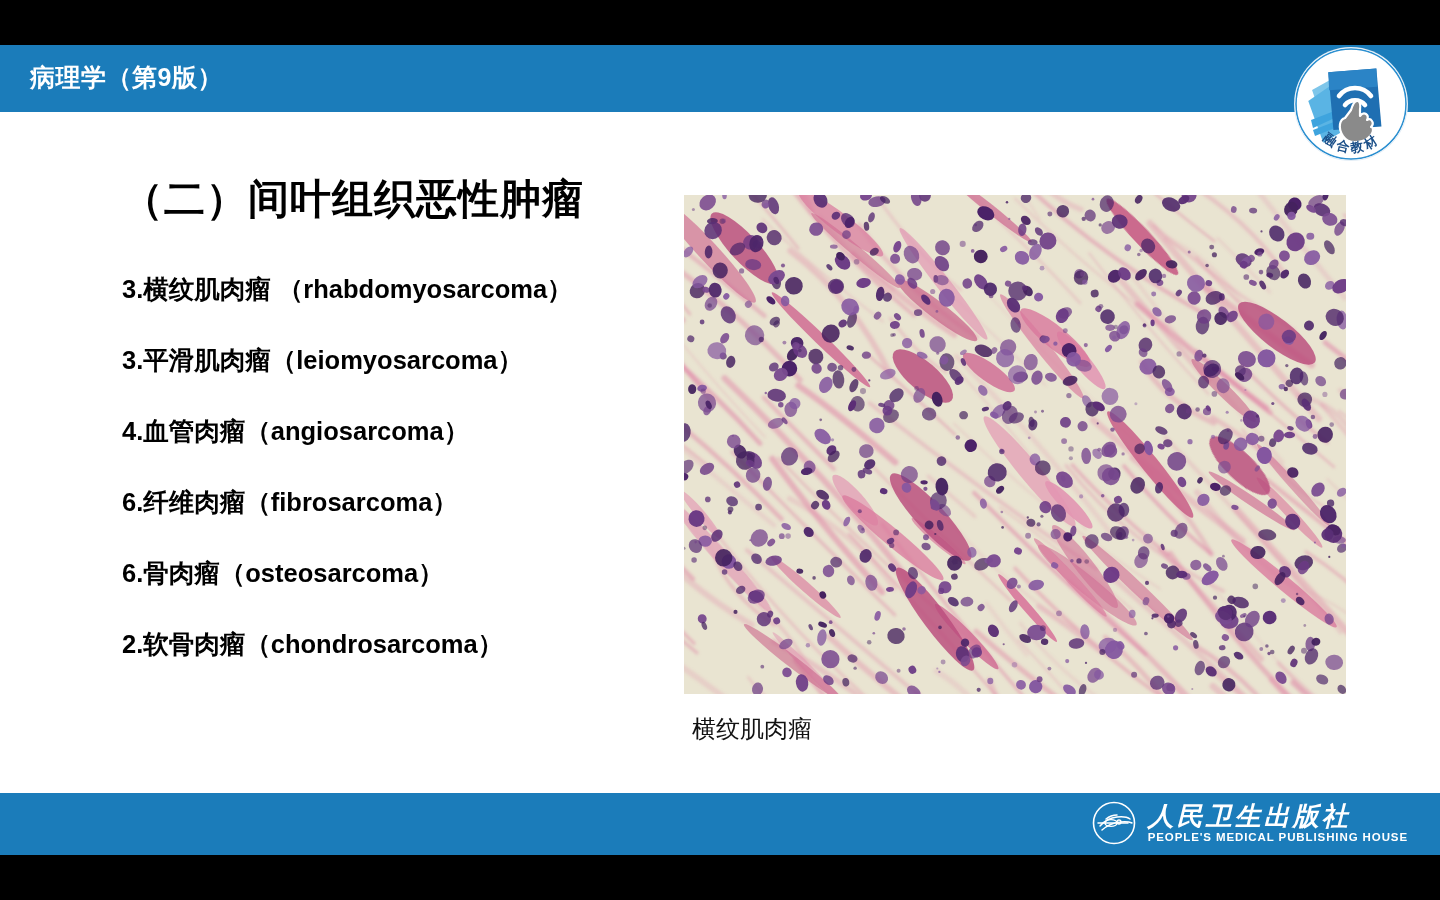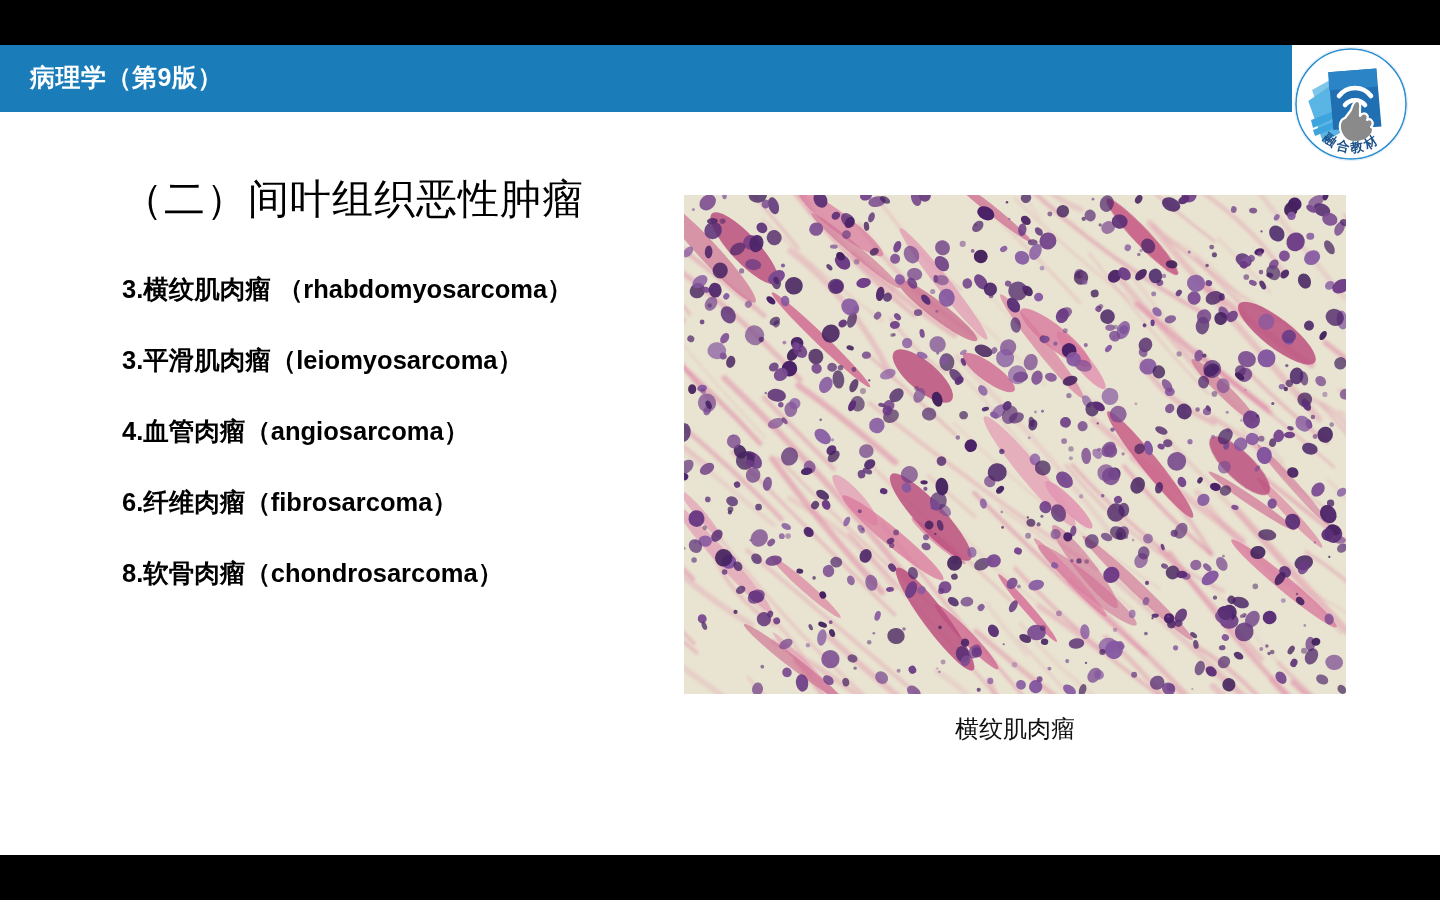--- a/index.html
+++ b/index.html
@@ -29,21 +29,21 @@
     width: 1440px;
     height: 810px;
     background: #ffffff;
   }
 
   
   .header-bar {
     position: absolute;
     left: 0;
     top: 0;
-    width: 1292px;
+    width: 1440px;
     height: 67px;
     background: #1b7cba;
   }
   .header-title {
     position: absolute;
     left: 30px;
     top: 16px;
     font-size: 25px;
     font-weight: bold;
     color: #ffffff;
@@ -64,21 +64,21 @@
     overflow: hidden;
   }
   .badge svg { display: block; }
 
   
   .main-title {
     position: absolute;
     left: 122px;
     top: 127px;
     font-size: 41px;
-    font-weight: normal;
+    font-weight: bold;
     color: #000000;
     letter-spacing: 1px;
     white-space: nowrap;
   }
 
   
   .list {
     position: absolute;
     left: 122px;
     top: 227px;
@@ -104,24 +104,23 @@
   .micrograph {
     position: relative;
     width: 662px;
     height: 499px;
     overflow: hidden;
     background: #e9e4d1;
   }
   .micrograph svg { display: block; }
   .caption {
     position: absolute;
-    left: 0;
+    left: 8px;
     top: 518px;
     width: 662px;
-    text-align: center;
     font-size: 24px;
     color: #111111;
     white-space: nowrap;
   }
 
   
   .footer-bar {
     position: absolute;
     left: 0;
     top: 748px;
@@ -212,21 +211,22 @@
       </svg>
     </div>
 
     <div class="main-title">（二）间叶组织恶性肿瘤</div>
 
     <div class="list">
       <div class="list-item">3.横纹肌肉瘤 （rhabdomyosarcoma）</div>
       <div class="list-item">3.平滑肌肉瘤（leiomyosarcoma）</div>
       <div class="list-item">4.血管肉瘤（angiosarcoma）</div>
       <div class="list-item">6.纤维肉瘤（fibrosarcoma）</div>
-      <div class="list-item">8.软骨肉瘤（chondrosarcoma）</div>
+      <div class="list-item">6.骨肉瘤（osteosarcoma）</div>
+      <div class="list-item">2.软骨肉瘤（chondrosarcoma）</div>
     </div>
 
     <div class="figure">
       <div class="micrograph">
         <svg id="micro-svg" width="662" height="499" viewBox="0 0 662 499">
           <defs>
             <filter id="soft">
                 <feGaussianBlur stdDeviation="0.7"></feGaussianBlur>
               </filter>
             <filter id="softer">
@@ -1208,15 +1208,36 @@
               <circle cx="20.8" cy="332.8" r="2.36" fill="#44215e" opacity="0.45"></circle>
               <circle cx="307.1" cy="101.0" r="2.36" fill="#5b2f76" opacity="0.66"></circle>
               <circle cx="358.9" cy="433.1" r="2.95" fill="#4b2468" opacity="0.53"></circle>
               <circle cx="562.3" cy="82.0" r="2.84" fill="#5b2f76" opacity="0.61"></circle>
             </g>
         </svg>
       </div>
       <div class="caption">横纹肌肉瘤</div>
     </div>
 
+    <div class="footer-bar">
+      <div class="publisher">
+        <div class="publisher-emblem">
+          <svg width="44" height="44" viewBox="0 0 44 44">
+            <circle cx="22" cy="22" r="20.5" fill="none" stroke="#ffffff" stroke-width="1.6"></circle>
+            <g fill="none" stroke="#ffffff" stroke-width="1.5" stroke-linecap="round">
+              <path d="M8,25 q7,-8 17,-9 q9,-1 13,2"></path>
+              <path d="M10,29 q8,-7 18,-8 q8,-1 12,1"></path>
+              <path d="M6,22 h30"></path>
+              <path d="M14,18 q5,-4 11,-4"></path>
+            </g>
+            <ellipse cx="19" cy="22" rx="6" ry="3.4" fill="none" stroke="#ffffff" stroke-width="1.4"></ellipse>
+            <circle cx="27" cy="21" r="2" fill="none" stroke="#ffffff" stroke-width="1.3"></circle>
+          </svg>
+        </div>
+        <div class="publisher-text">
+          <div class="publisher-cn">人民卫生出版社</div>
+          <div class="publisher-en">PEOPLE'S MEDICAL PUBLISHING HOUSE</div>
+        </div>
+      </div>
+    </div>
 
   </div>
 </div>
 
 </body></html>

